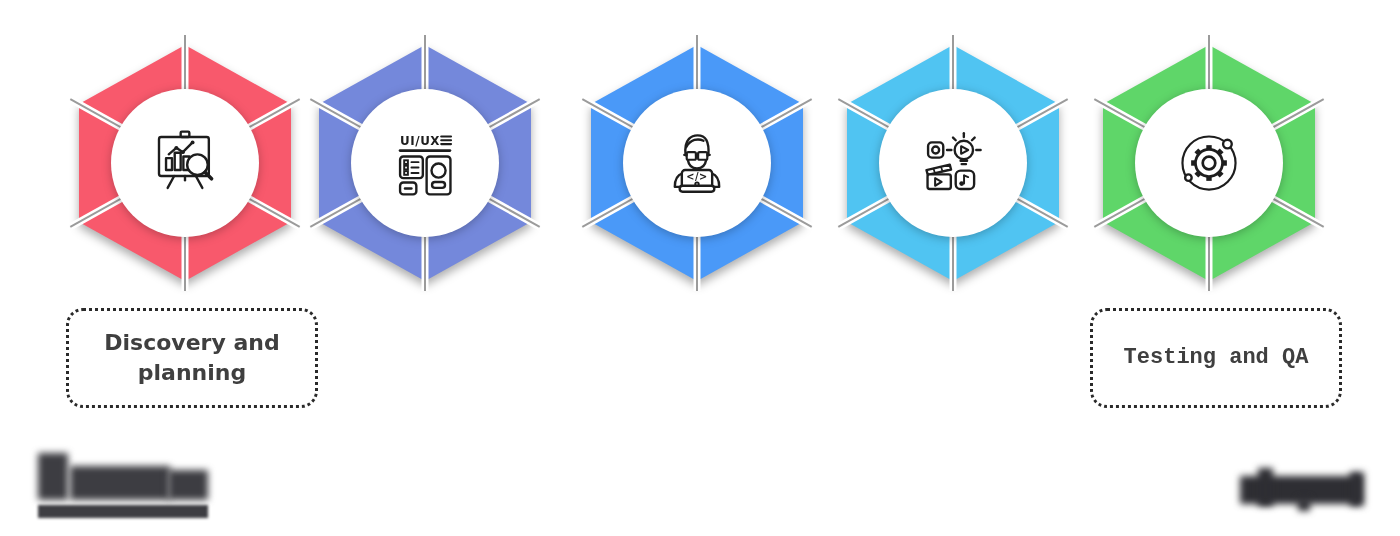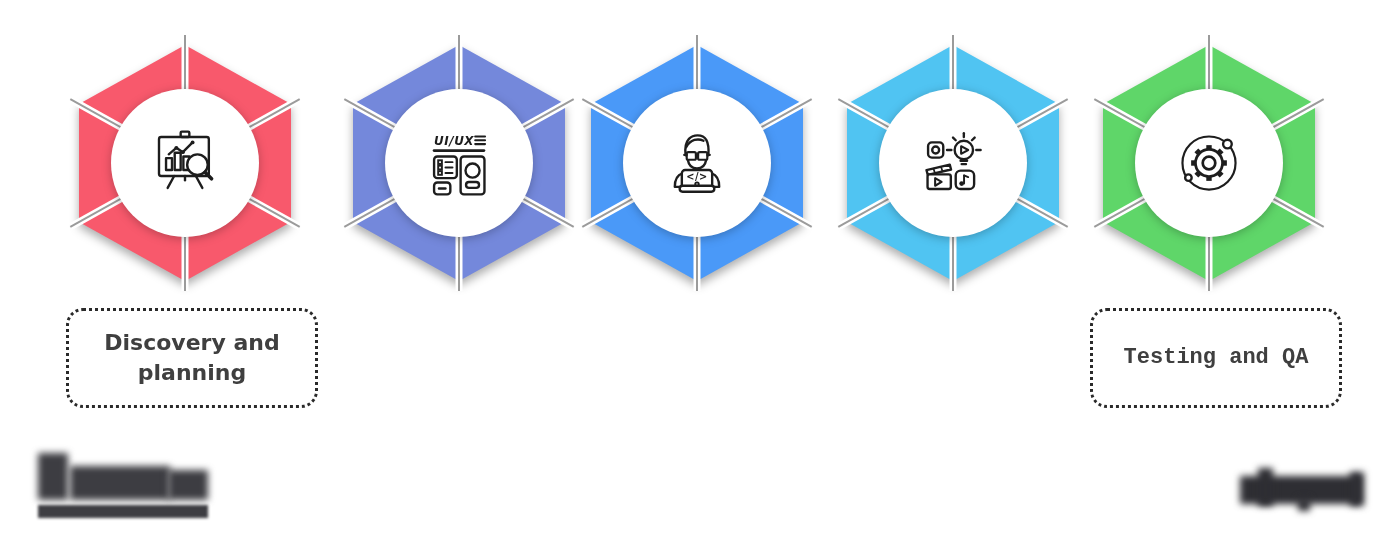--- a/index.html
+++ b/index.html
@@ -1,21 +1,21 @@
 <!DOCTYPE html>
 <html><head>
 <meta charset="utf-8">
 <style>
   html,body{margin:0;padding:0;background:#fff;}
   #page{position:relative;width:1400px;height:536px;background:#fff;overflow:hidden;
         font-family:"DejaVu Sans","Liberation Sans",sans-serif;}
 
   .step{position:absolute;top:39px;width:232px;height:370px;}
   .step:nth-child(1){left:69px;}
-  .step:nth-child(2){left:343px;font-style:italic;}
+  .step:nth-child(2){left:309px;}
   .step:nth-child(3){left:581px;}
   .step:nth-child(4){left:837px;}
   .step:nth-child(5){left:1093px;font-family:Liberation Mono, monospace;}
 
   .hex-svg{position:absolute;left:0;top:0;width:232px;height:260px;overflow:visible;}
   .hex-body{filter:drop-shadow(0 5px 5px rgba(0,0,0,0.32));}
   .spoke-halo{stroke:#fff;stroke-width:7;}
   .spoke{stroke:#9b9b9b;stroke-width:2;}
   .hub{fill:#fff;filter:drop-shadow(0 2px 5px rgba(0,0,0,0.25));}
 

